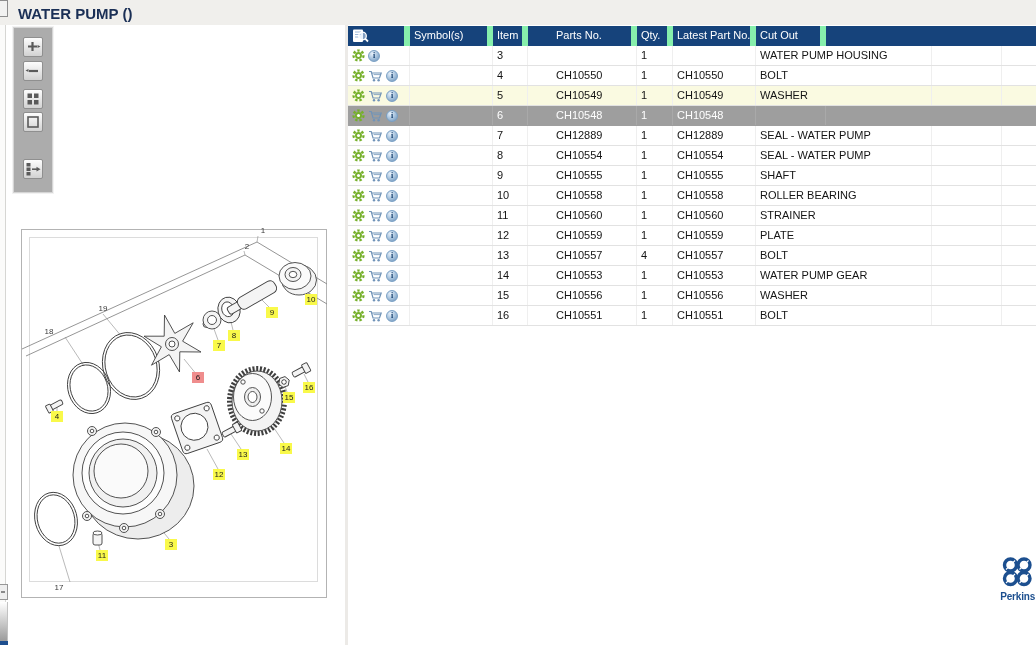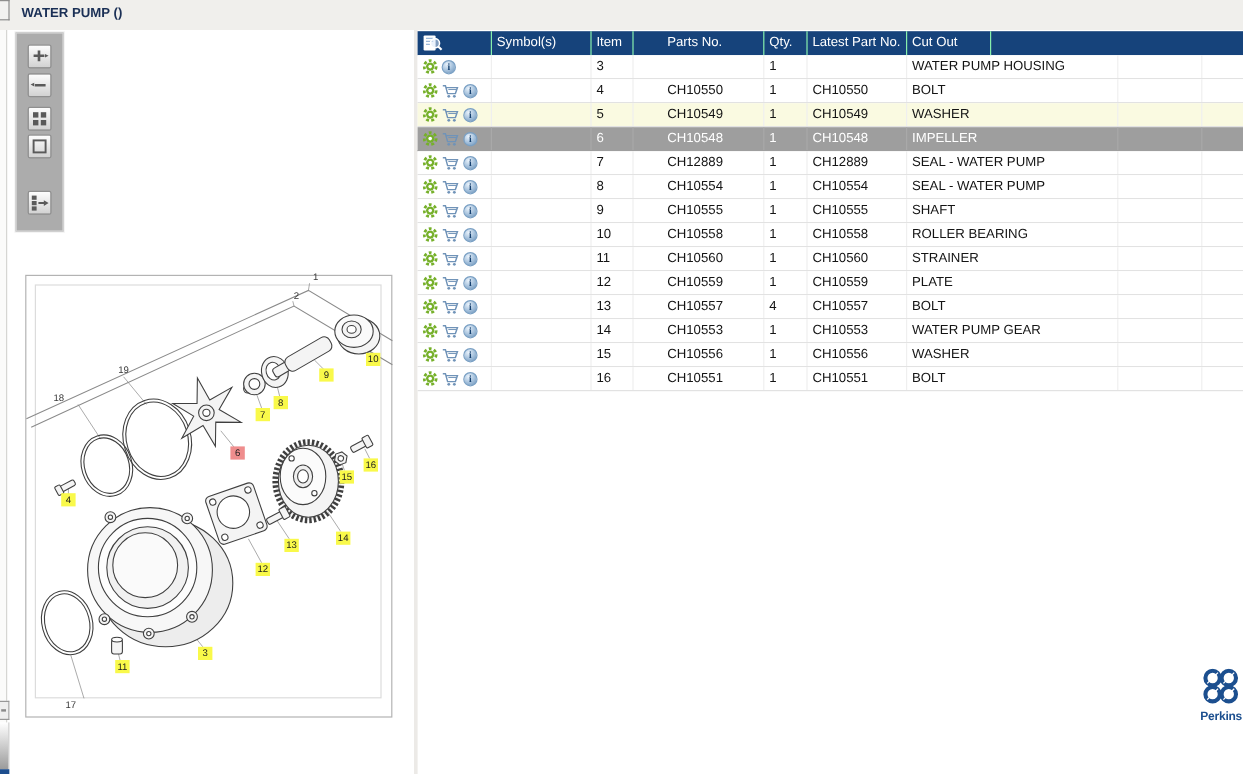--- a/index.html
+++ b/index.html
@@ -5,21 +5,21 @@
   html,body{margin:0;padding:0;}
   body{
     width:1036px;height:645px;position:relative;overflow:hidden;
     background:#ffffff;font-family:"Liberation Sans",sans-serif;
     -webkit-font-smoothing:antialiased;
   }
   *{box-sizing:border-box;}
 
   
   .topbar{position:absolute;left:0;top:0;width:1036px;height:25px;background:#f0efec;}
-  .page-title{position:absolute;left:18px;top:5px;font-size:11px;font-weight:bold;color:#1a2f55;}
+  .page-title{position:absolute;left:18px;top:5px;font-size:15px;font-weight:bold;color:#1a2f55;}
   .corner-btn{position:absolute;left:0;top:0;width:8px;height:17px;background:#f2f2f1;
     border:1px solid #8e8e8e;border-left:none;}
 
   
   .left-strip{position:absolute;left:0;top:25px;width:6px;height:595px;background:#fbfbfa;
     border-right:1px solid #d6d6d3;}
   .strip-box{position:absolute;left:0;top:584px;width:8px;height:16px;background:#eeeeee;
     border:1px solid #979797;border-left:none;}
   .strip-box::after{content:"";position:absolute;left:1px;top:6px;width:4px;height:2px;background:#8a8a8a;}
   .strip-grad{position:absolute;left:0;top:602px;width:8px;height:39px;
@@ -41,21 +41,21 @@
   
   .dlabel{position:absolute;width:12px;height:11px;font-size:8px;line-height:11px;text-align:center;
     color:#1c1c1c;}
   .dlabel.yellow{background:#f9f94a;}
   .dlabel.red{background:#ef8d8d;}
   .dlabel.plain{background:transparent;color:#3a3a3a;width:14px;}
 
   
   .tablewrap{position:absolute;left:348px;top:26px;width:688px;}
   .hrow{display:flex;height:20px;background:#16437b;color:#fff;font-size:11px;}
-  .hcell{padding:3px 4px 0 4px;border-right:1px solid #86efac;overflow:hidden;white-space:nowrap;}
+  .hcell{padding:3px 4px 0 4px;border-right:6px solid #86efac;overflow:hidden;white-space:nowrap;}
   .hcell:last-child{border-right:none;}
   .trow{display:flex;height:20px;font-size:11px;color:#141414;background:#fff;
     border-bottom:1px solid #e2e2e2;}
   .trow.highlight{background:#fafae1;}
   .trow.selected{background:#9e9e9e;color:#ffffff;border-bottom-color:#9e9e9e;}
   .trow.selected .tcell{border-right-color:#a9a9a9;}
   .tcell{padding:3px 4px 0 4px;border-right:1px solid #efefef;overflow:hidden;white-space:nowrap;}
   .tcell:last-child{border-right:none;}
   .c0{width:62px;display:flex;align-items:center;gap:3px;padding-top:0;}
   .c1{width:83px;} .c2{width:35px;} .c3{width:85px;margin-left:24px;} .c4{width:36px;}
@@ -391,21 +391,20 @@
             <circle cx="6" cy="10.3" r="1.2" fill="#7093b8"></circle>
             <circle cx="10.6" cy="10.3" r="1.2" fill="#7093b8"></circle>
           </svg>
           <div class="info-icon">i</div>
         </div>
         <div class="tcell c1"></div>
         <div class="tcell c2">6</div>
         <div class="tcell c3">CH10548</div>
         <div class="tcell c4">1</div>
         <div class="tcell c5">CH10548</div>
-        <div class="tcell c6">IMPELLER</div>
         <div class="tcell c7"></div>
         <div class="tcell c8"></div>
       </div>
       <div class="trow">
         <div class="tcell c0">
           <svg width="13" height="13" viewBox="0 0 12 12">
             <circle cx="6" cy="6" r="4.6" fill="none" stroke="#76b02a" stroke-width="2.1" stroke-dasharray="2.2 1.8"></circle>
             <circle cx="6" cy="6" r="3.2" fill="#76b02a"></circle>
             <circle cx="6" cy="6" r="1.4" fill="#ffffff"></circle>
           </svg>

